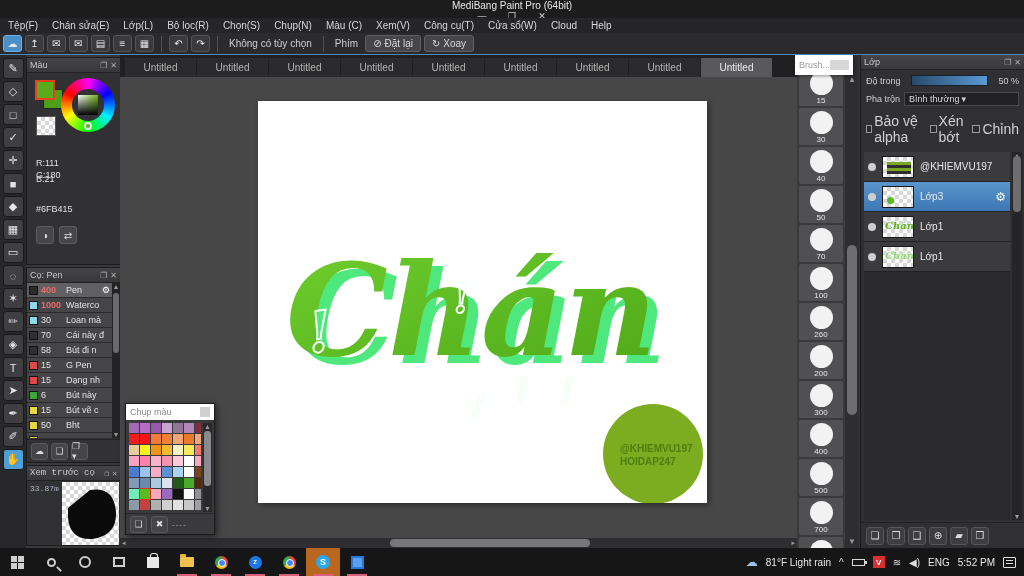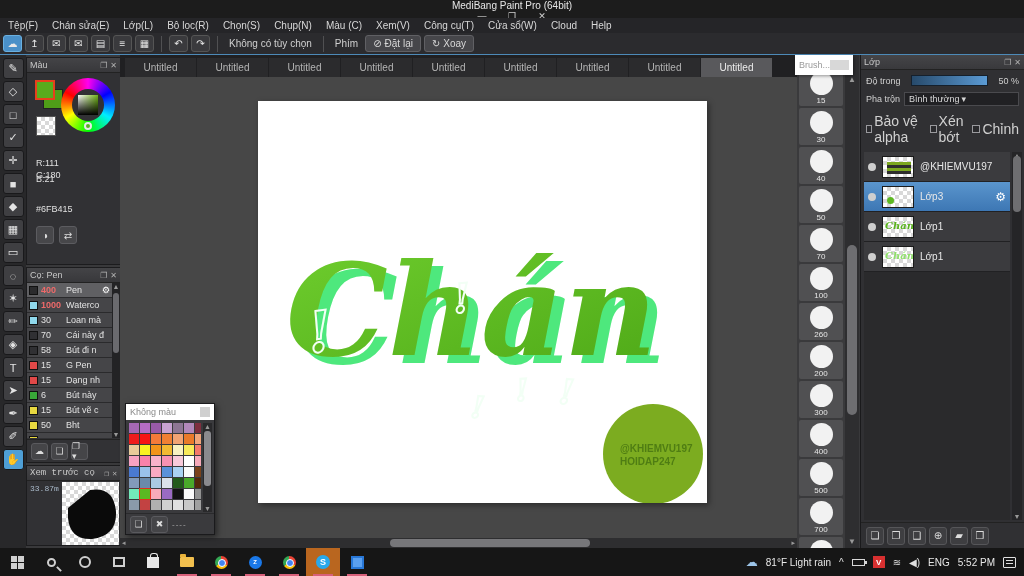--- a/index.html
+++ b/index.html
@@ -472,21 +472,21 @@
     </div>
 
     <div id="hscroll">
       <span class="arr" style="left:2px">◂</span>
       <div class="thumb"></div>
       <span class="arr" style="right:2px">▸</span>
     </div>
 
     <div id="palette-float">
       <div id="palette-head">
-        <span>Không màu</span>
+        <span>Chụp màu</span>
         <span class="sq"></span>
       </div>
       <div id="palette-grid">
           <div class="pcell" style="background: rgb(164, 104, 180);"></div>
           <div class="pcell" style="background: rgb(180, 108, 196);"></div>
           <div class="pcell" style="background: rgb(152, 90, 168);"></div>
           <div class="pcell" style="background: rgb(200, 162, 210);"></div>
           <div class="pcell" style="background: rgb(142, 118, 148);"></div>
           <div class="pcell" style="background: rgb(178, 136, 186);"></div>
           <div class="pcell" style="background: rgb(126, 46, 62);"></div>

